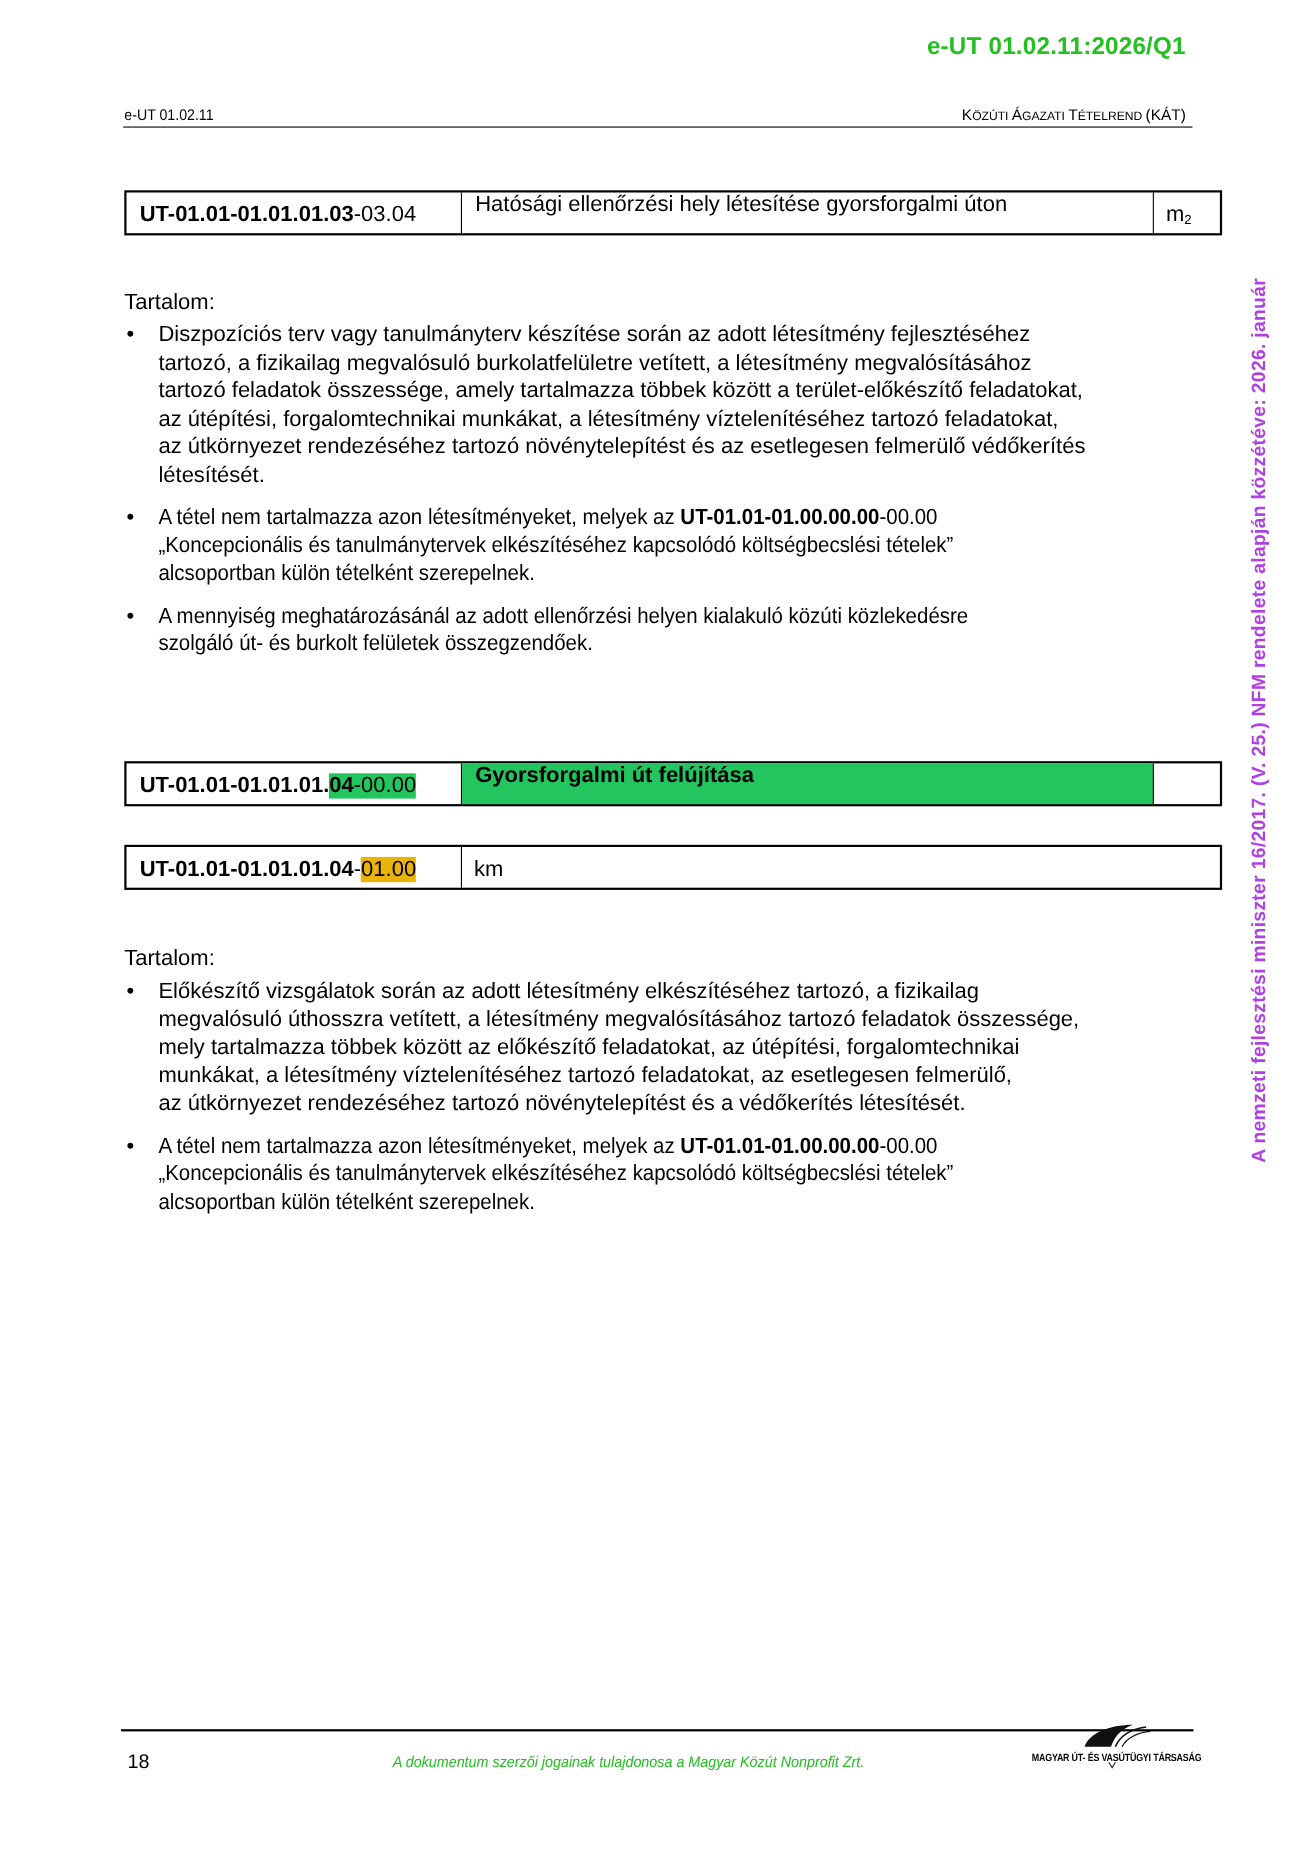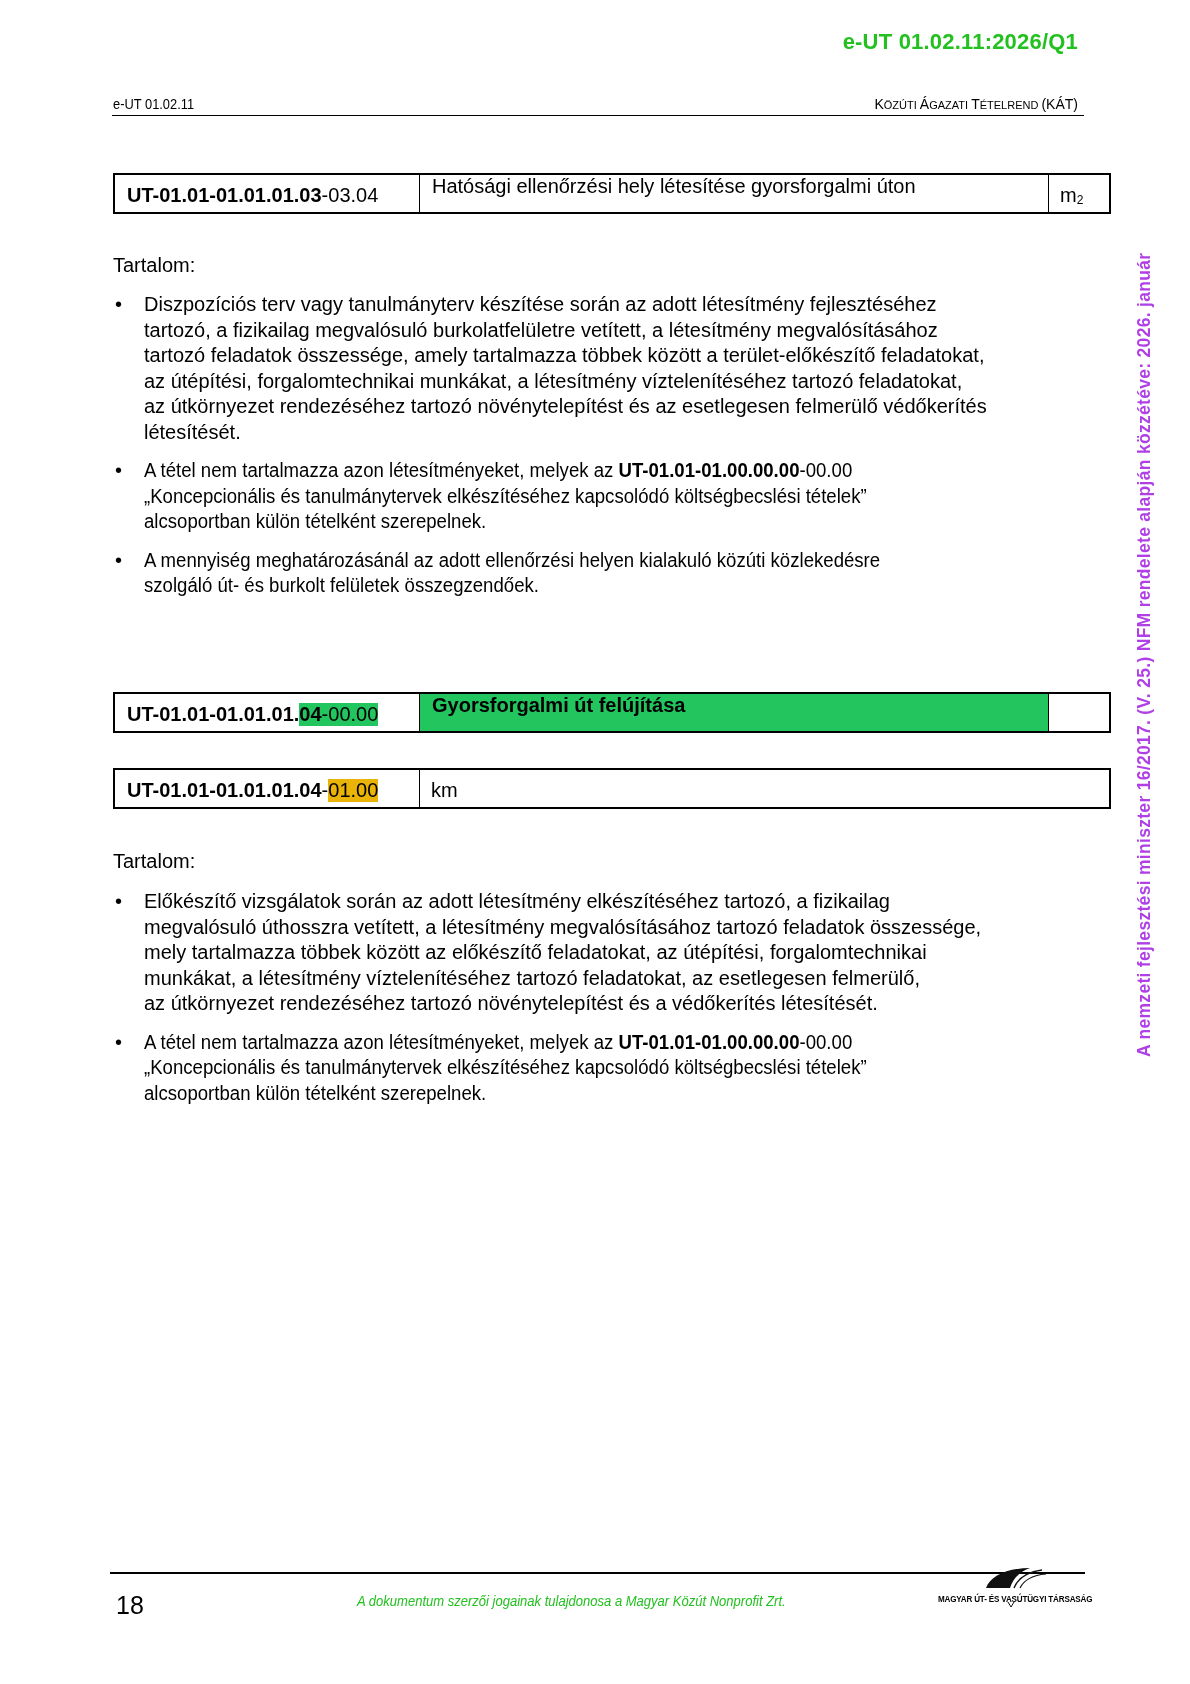--- a/index.html
+++ b/index.html
@@ -15,31 +15,31 @@
 
     .item-box { left: 113px; width: 998px; height: 41px; border: 2px solid #000; box-sizing: border-box; display: flex; }
     .item-box .code-cell { width: 305px; border-right: 1.5px solid #000; box-sizing: border-box; display: flex; align-items: flex-end; padding: 0 0 5px 12px; font-size: 20px; white-space: nowrap; }
     .item-box .title-cell { flex: 1; border-right: 1.5px solid #000; box-sizing: border-box; display: flex; padding: 0 0 5px 12px; font-size: 20px; white-space: nowrap; }
     .item-box .unit-cell { width: 60px; display: flex; align-items: flex-end; padding: 0 0 5px 11px; box-sizing: border-box; font-size: 20px; }
     .code-cell b { font-weight: bold; }
     .hl-orange { background: #22c55e; }
     .hl-purple { background: #eab308; }
     .unit-cell sup { font-size: 12px; vertical-align: 9px; }
 
-    .label { left: 113px; font-size: 20px; }
+    .label { left: 113px; font-size: 20px; margin-top: 10px; }
     .bullets { left: 113px; width: 975px; font-size: 20px; line-height: 25.5px; margin: 0; padding: 0; list-style: none; }
     .bullets li { position: relative; padding-left: 31px; margin-bottom: 13px; }
     .bullets li .dot { position: absolute; left: 2px; top: 0; font-size: 20px; }
     .tight { transform: scaleX(0.93); transform-origin: left; display: inline-block; width: 107%; }
 
     .side-note { left: 1134px; top: 1057px; transform: rotate(-90deg); transform-origin: left top; white-space: nowrap;
                  font-size: 17.5px; font-weight: bold; color: #b03fe6; letter-spacing: 0.3px; }
 
     .ftr-rule { left: 110px; top: 1572px; width: 975px; height: 0; border-top: 2px solid #000; }
-    .page-num { left: 116px; top: 1591px; font-size: 25px; }
+    .page-num { left: 116px; top: 1591px; font-size: 18px; }
     .ftr-note { left: 357px; top: 1593px; font-size: 14px; font-style: italic; color: #22c11f; transform: scaleX(0.93); transform-origin: left; }
     .logo { left: 938px; top: 1566px; width: 150px; height: 44px; }
     .logo-text { left: 938px; top: 1593px; font-size: 9.5px; font-weight: bold; letter-spacing: -0.2px; transform: scaleX(0.85); transform-origin: left; white-space: nowrap; }
   </style>
 </head>
 <body>
 
 <div class="abs top-code">e-UT 01.02.11:2026/Q1</div>
 
 <div class="abs hdr-left">e-UT 01.02.11</div>

